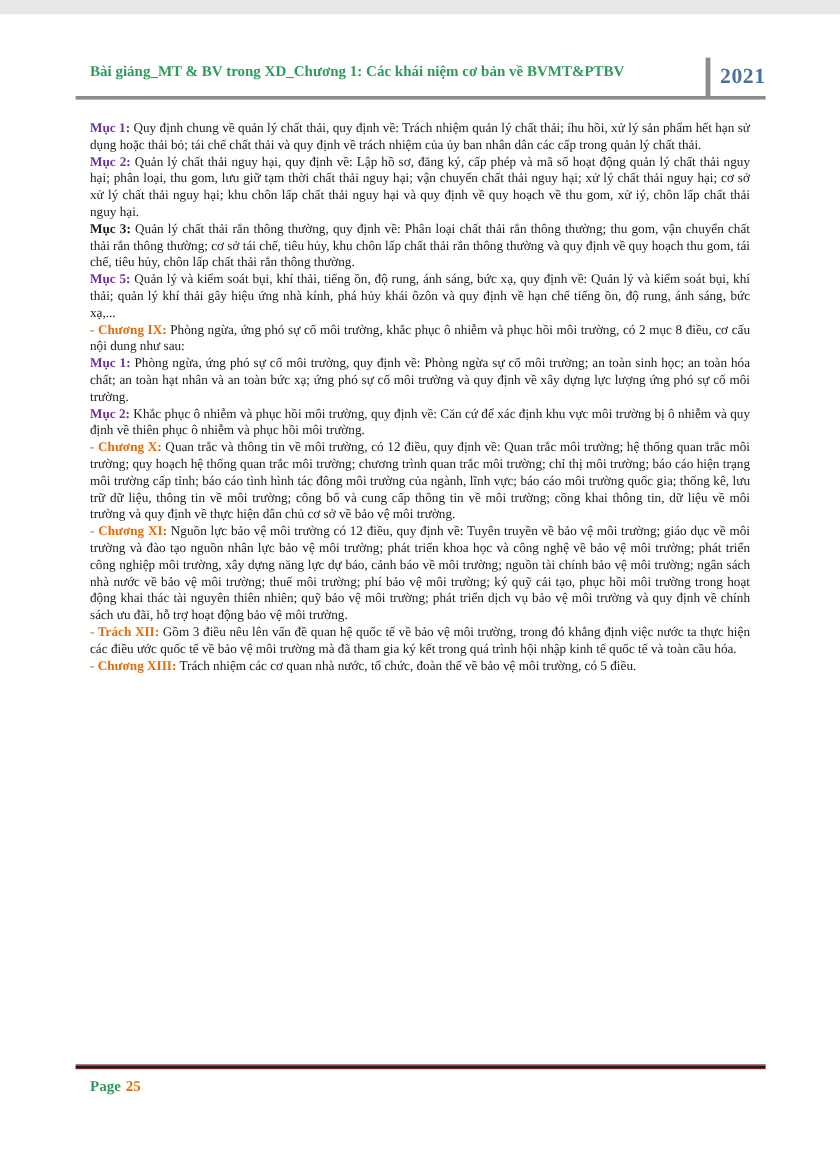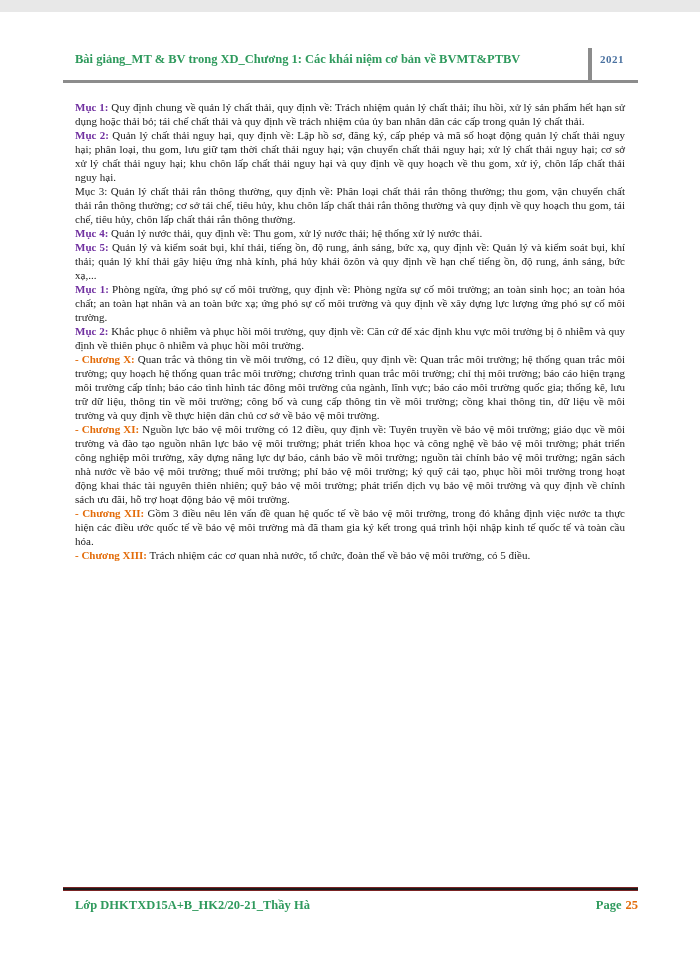--- a/index.html
+++ b/index.html
@@ -17,38 +17,38 @@
     position:absolute;left:75px;top:40px;width:505px;
     font-size:12.5px;font-weight:bold;color:var(--green);
     white-space:nowrap;overflow:hidden;
   }
   .header-vbar{
     position:absolute;left:588px;top:36px;width:4px;height:32px;
     background:var(--gray-rule);
   }
   .header-year{
     position:absolute;left:600px;top:41px;
-    font-size:11px;font-weight:bold;color:var(--blue);
+    font-size:18px;font-weight:bold;color:var(--blue);
     letter-spacing:0.5px;
   }
   .header-rule{
     position:absolute;left:63px;right:62px;top:68px;height:3px;
     background:var(--gray-rule);
   }
   
   .body{
     position:absolute;left:75px;top:88px;width:550px;
     font-size:11px;line-height:14px;
     text-align:justify;
   }
   .body p{margin:0;padding:0;}
   .lab{font-weight:bold;}
   .lab-muc{color:var(--purple);}
   .lab-chuong{color:var(--orange);}
-  .lab-plain{color:var(--ink);font-weight:normal;}
+  .lab-plain{color:var(--ink);font-weight:bold;}
   
   .footer-rule{position:absolute;left:63px;right:62px;top:875px;}
   .footer-rule .r1{height:1px;background:var(--maroon);}
   .footer-rule .r2{height:2px;background:#1b1b1b;}
   .footer-rule .r3{height:1px;background:var(--maroon);}
   .footer{
     position:absolute;left:75px;right:62px;top:886px;
     display:flex;justify-content:space-between;align-items:baseline;
     font-size:12.5px;font-weight:bold;color:var(--green);
   }
@@ -61,36 +61,35 @@
 
   <div class="header-title">Bài giảng_MT &amp; BV trong XD_Chương 1: Các khái niệm cơ bản về BVMT&amp;PTBV</div>
   <div class="header-vbar"></div>
   <div class="header-year">2021</div>
   <div class="header-rule"></div>
 
   <div class="body" id="doc-body">
       <p><span class="lab lab-muc">Mục 1:</span><span> Quy định chung về quản lý chất thải, quy định về: Trách nhiệm quản lý chất thải; íhu hồi, xử lý sản phẩm hết hạn sử dụng hoặc thải bỏ; tái chế chất thải và quy định về trách nhiệm của ủy ban nhân dân các cấp trong quản lý chất thải.</span></p>
       <p><span class="lab lab-muc">Mục 2:</span><span> Quản lý chất thải nguy hại, quy định về: Lập hồ sơ, đăng ký, cấp phép và mã số hoạt động quản lý chất thải nguy hại; phân loại, thu gom, lưu giữ tạm thời chất thải nguy hại; vận chuyển chất thải nguy hại; xử lý chất thải nguy hại; cơ sở xử lý chất thải nguy hại; khu chôn lấp chất thải nguy hại và quy định về quy hoạch về thu gom, xử iý, chôn lấp chất thải nguy hại.</span></p>
       <p><span class="lab lab-plain">Mục 3:</span><span> Quản lý chất thải rắn thông thường, quy định về: Phân loại chất thải rắn thông thường; thu gom, vận chuyển chất thải rắn thông thường; cơ sở tái chế, tiêu hủy, khu chôn lấp chất thải rắn thông thường và quy định về quy hoạch thu gom, tái chế, tiêu hủy, chôn lấp chất thải rắn thông thường.</span></p>
-      <p><span class="lab lab-muc">Mục 4:</span><span> Quản lý nước thải, quy định về: Thu gom, xử lý nước thải; hệ thống xử lý nước thải.</span></p>
       <p><span class="lab lab-muc">Mục 5:</span><span> Quản lý và kiểm soát bụi, khí thải, tiếng ồn, độ rung, ánh sáng, bức xạ, quy định về: Quản lý và kiểm soát bụi, khí thải; quản lý khí thải gây hiệu ứng nhà kính, phá hủy khái ôzôn và quy định về hạn chế tiếng ồn, độ rung, ánh sáng, bức xạ,...</span></p>
+      <p><span class="lab lab-chuong">- Chương IX:</span><span> Phòng ngừa, ứng phó sự cố môi trường, khắc phục ô nhiễm và phục hồi môi trường, có 2 mục 8 điều, cơ cấu nội dung như sau:</span></p>
       <p><span class="lab lab-muc">Mục 1:</span><span> Phòng ngừa, ứng phó sự cố môi trường, quy định về: Phòng ngừa sự cố môi trường; an toàn sinh học; an toàn hóa chất; an toàn hạt nhân và an toàn bức xạ; ứng phó sự cố môi trường và quy định về xây dựng lực lượng ứng phó sự cố môi trường.</span></p>
       <p><span class="lab lab-muc">Mục 2:</span><span> Khắc phục ô nhiễm và phục hồi môi trường, quy định về: Căn cứ để xác định khu vực môi trường bị ô nhiễm và quy định về thiên phục ô nhiễm và phục hồi môi trường.</span></p>
       <p><span class="lab lab-chuong">- Chương X:</span><span> Quan trắc và thông tin về môi trường, có 12 điều, quy định về: Quan trắc môi trường; hệ thống quan trắc môi trường; quy hoạch hệ thống quan trắc môi trường; chương trình quan trắc môi trường; chỉ thị môi trường; báo cáo hiện trạng môi trường cấp tỉnh; báo cáo tình hình tác đông môi trường của ngành, lĩnh vực; báo cáo môi trường quốc gia; thống kê, lưu trữ dữ liệu, thông tin về môi trường; công bố và cung cấp thông tin về môi trường; cồng khai thông tin, dữ liệu về môi trường và quy định về thực hiện dân chủ cơ sở về bảo vệ môi trường.</span></p>
       <p><span class="lab lab-chuong">- Chương XI:</span><span> Nguồn lực bảo vệ môi trường có 12 điều, quy định về: Tuyên truyền về bảo vệ môi trường; giáo dục về môi trường và đào tạo nguồn nhân lực bảo vệ môi trường; phát triển khoa học và công nghệ về bảo vệ môi trường; phát triển công nghiệp môi trường, xây dựng năng lực dự báo, cảnh báo về môi trường; nguồn tài chính bảo vệ môi trường; ngân sách nhà nước về bảo vệ môi trường; thuế môi trường; phí bảo vệ môi trường; ký quỹ cải tạo, phục hồi môi trường trong hoạt động khai thác tài nguyên thiên nhiên; quỹ bảo vệ môi trường; phát triển dịch vụ bảo vệ môi trường và quy định về chính sách ưu đãi, hỗ trợ hoạt động bảo vệ môi trường.</span></p>
-      <p><span class="lab lab-chuong">- Chương XII:</span><span> Gồm 3 điều nêu lên vấn đề quan hệ quốc tế về bảo vệ môi trường, trong đó khẳng định việc nước ta thực hiện các điều ước quốc tế về bảo vệ môi trường mà đã tham gia ký kết trong quá trình hội nhập kinh tế quốc tế và toàn cầu hóa.</span></p>
+      <p><span class="lab lab-chuong">- Trách XII:</span><span> Gồm 3 điều nêu lên vấn đề quan hệ quốc tế về bảo vệ môi trường, trong đó khẳng định việc nước ta thực hiện các điều ước quốc tế về bảo vệ môi trường mà đã tham gia ký kết trong quá trình hội nhập kinh tế quốc tế và toàn cầu hóa.</span></p>
       <p><span class="lab lab-chuong">- Chương XIII:</span><span> Trách nhiệm các cơ quan nhà nước, tổ chức, đoàn thể về bảo vệ môi trường, có 5 điều.</span></p>
     </div>
 
   <div class="footer-rule">
     <div class="r1"></div>
     <div class="r2"></div>
     <div class="r3"></div>
   </div>
 
   <div class="footer">
-    <div>Lớp DHKTXD15A+B_HK2/20-21_Thầy Hà</div>
     <div>
       <span>Page</span><span class="page-num">25</span>
     </div>
   </div>
 
 </div>
 
 </body></html>

